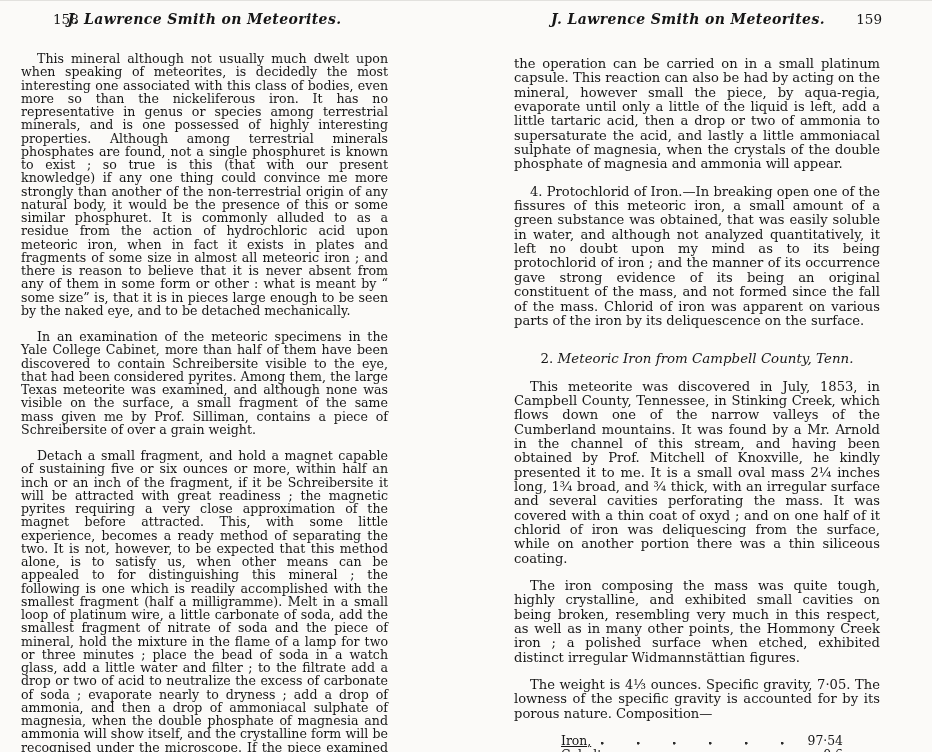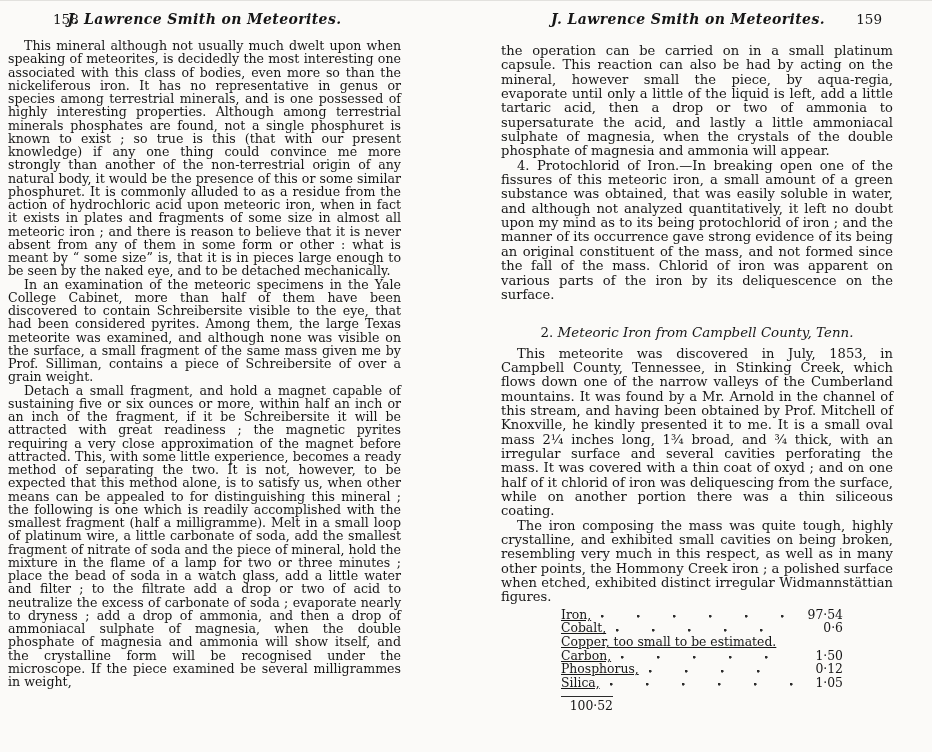--- a/index.html
+++ b/index.html
@@ -21,21 +21,21 @@
     display:block; text-align:center;
     font-style:italic; font-weight:700; letter-spacing:0.4px;
   }
   .pagenum { position:absolute; top:0; font-size:13.5px; font-weight:400;margin-left:31px; }
   .pagenum.num-left  { left:14px; }
   .pagenum.num-right { right:2px; }
 
   .textcol { position:absolute; text-align:justify; }
   .left  .textcol { left:8px;  top:38px; width:393px; font-size:12.6px; line-height:13.25px; }
   .right .textcol { left:35px; top:43px; width:392px; font-size:13.1px; line-height:14.35px; }
-  .textcol p { margin:0; text-indent:16px; }
+  .textcol p { margin:13px; text-indent:16px; }
   .textcol p.noindent { text-indent:0; }
   .sec-title { }
 
   .secheading {
     margin:24px 0 6px 0; text-align:center; text-indent:0;
     font-size:13.4px; font-weight:400;
   }
   .secheading .sec-title { font-style:italic; }
 
   .comp { margin:3px 0 0 60px; width:282px; font-size:12.4px; }
@@ -69,20 +69,21 @@
   <header class="pagehead">
     <span class="running">J. Lawrence Smith on Meteorites.</span>
     <span class="pagenum num-right">159</span>
   </header>
   <div class="textcol">
     <p class="noindent">the operation can be carried on in a small platinum capsule. This reaction can also be had by acting on the mineral, however small the piece, by aqua-regia, evaporate until only a little of the liquid is left, add a little tartaric acid, then a drop or two of ammonia to supersaturate the acid, and lastly a little ammoniacal sulphate of magnesia, when the crystals of the double phosphate of magnesia and ammonia will appear.</p>
     <p><span>4.&nbsp;</span><span class="sec-title">Protochlorid of Iron.</span><span>—In breaking open one of the fissures of this meteoric iron, a small amount of a green substance was obtained, that was easily soluble in water, and although not analyzed quantitatively, it left no doubt upon my mind as to its being protochlorid of iron ; and the manner of its occurrence gave strong evidence of its being an original constituent of the mass, and not formed since the fall of the mass. Chlorid of iron was apparent on various parts of the iron by its deliquescence on the surface.</span></p>
     <h3 class="secheading"><span>2.&nbsp;</span><span class="sec-title">Meteoric Iron from Campbell County, Tenn.</span></h3>
     <p>This meteorite was discovered in July, 1853, in Campbell County, Tennessee, in Stinking Creek, which flows down one of the narrow valleys of the Cumberland mountains. It was found by a Mr. Arnold in the channel of this stream, and having been obtained by Prof. Mitchell of Knoxville, he kindly presented it to me. It is a small oval mass 2¼ inches long, 1¾ broad, and ¾ thick, with an irregular surface and several cavities perforating the mass. It was covered with a thin coat of oxyd ; and on one half of it chlorid of iron was deliquescing from the surface, while on another portion there was a thin siliceous coating.</p>
     <p>The iron composing the mass was quite tough, highly crystalline, and exhibited small cavities on being broken, resembling very much in this respect, as well as in many other points, the Hommony Creek iron ; a polished surface when etched, exhibited distinct irregular Widmannstättian figures.</p>
+    <p>The weight is 4⅓ ounces. Specific gravity, 7·05. The lowness of the specific gravity is accounted for by its porous nature. Composition—</p>
 
     <div class="comp">
       <div class="crow">
         <span class="clabel">Iron,</span>
         <span class="cleader"></span>
         <span class="cval">97·54</span>
       </div>
       <div class="crow">
         <span class="clabel">Cobalt,</span>
         <span class="cleader"></span>

